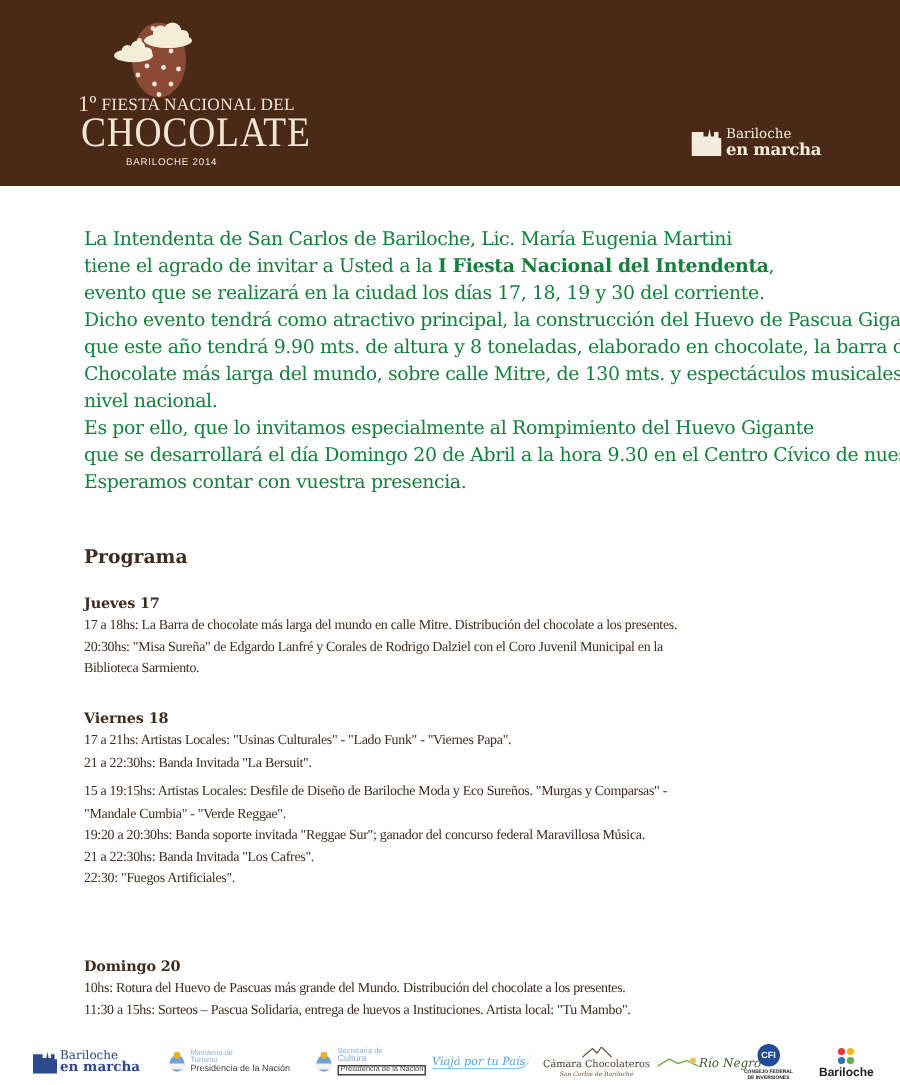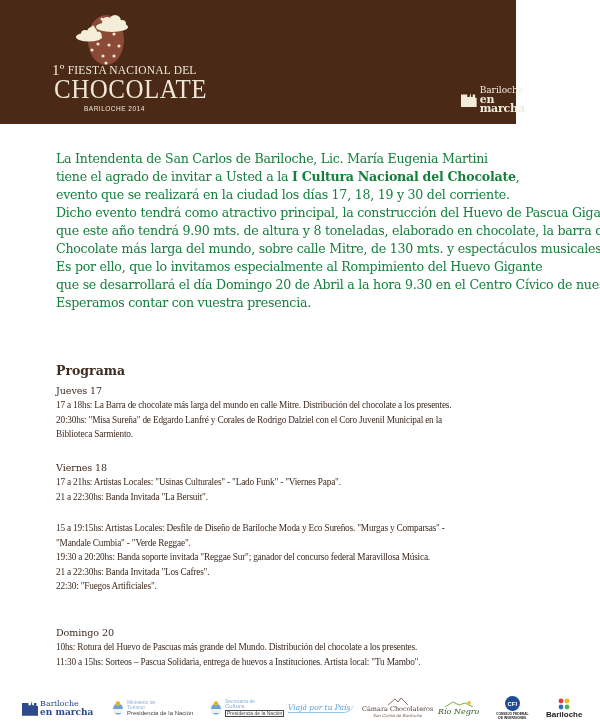--- a/index.html
+++ b/index.html
@@ -1,20 +1,20 @@
 <!DOCTYPE html>
 <html><head>
   <meta charset="utf-8">
   <style>
     * { box-sizing: border-box; margin: 0; padding: 0; }
     html, body { width: 600px; height: 723px; background: #ffffff; overflow: hidden; }
     body { font-family: "DejaVu Serif", "Liberation Serif", serif; color: #3d2a1e; position: relative; }
 
     .header {
-      position: absolute; left: 0; top: 0; width: 516px; height: 124px;
+      position: absolute; left: 0; top: 0; width: 600px; height: 124px;
       background: #4a2a17;
     }
     .header .egg {
       position: absolute; left: 86px; top: 10px; width: 40px; height: 56px;
     }
     .header .logo-text {
       position: absolute; left: 52px; top: 64px; width: 120px;
       color: #efe6d6;
     }
     .logo-line1 {
@@ -39,21 +39,21 @@
     .brand-right .t2 { font-size: 11px; font-weight: bold; letter-spacing: -0.2px; }
 
     .content { position: absolute; left: 56px; top: 150px; width: 520px; }
     .intro p { font-size: 12.6px; line-height: 18px; color: #15803d; white-space: nowrap; letter-spacing: -0.25px; }
     .intro b { font-weight: bold; }
 
     .programa-title {
       position: absolute; left: 56px; top: 363px; font-size: 12.5px; font-weight: bold; color: #3f2c20;
     }
     .day { position: absolute; left: 56px; width: 520px; }
-    .day .day-title { font-size: 9.6px; font-weight: normal; color: #3f2c20; line-height: 14px; letter-spacing: -0.1px; }
+    .day .day-title { font-size: 9.6px; font-weight: bold; color: #3f2c20; line-height: 14px; letter-spacing: -0.1px; margin-top: 12px; }
     .day .ev { font-size: 9.3px; color: #3f2c20; line-height: 14.6px; letter-spacing: -0.2px; white-space: nowrap; font-family: Liberation Serif, serif; }
 
     .footer { position: absolute; left: 0; top: 693px; width: 600px; height: 30px; }
     .flogo { position: absolute; top: 0; height: 30px; display: flex; align-items: center; }
     .flogo .small { font-family: "Liberation Sans", sans-serif; font-size: 5px; color: #6a7fa8; }
   </style>
 </head>
 <body>
 
 <div class="header">
@@ -96,25 +96,26 @@
     </svg>
     <div class="txt">
       <div class="t1">Bariloche</div>
       <div class="t2">en marcha</div>
     </div>
   </div>
 </div>
 
 <div class="content intro">
   <p><span>La Intendenta de San Carlos de Bariloche, Lic. María Eugenia Martini</span></p>
-  <p><span>tiene el agrado de invitar a Usted a la </span><b>I Cultura Nacional del Chocolate</b><span>,</span></p>
+  <p><span>tiene el agrado de invitar a Usted a la </span><b>I Fiesta Nacional del Intendenta</b><span>,</span></p>
   <p><span>evento que se realizará en la ciudad los días 17, 18, 19 y 30 del corriente.</span></p>
   <p><span>Dicho evento tendrá como atractivo principal, la construcción del Huevo de Pascua Gigante,</span></p>
   <p><span>que este año tendrá 9.90 mts. de altura y 8 toneladas, elaborado en chocolate, la barra de</span></p>
   <p><span>Chocolate más larga del mundo, sobre calle Mitre, de 130 mts. y espectáculos musicales de</span></p>
+  <p><span>nivel nacional.</span></p>
   <p><span>Es por ello, que lo invitamos especialmente al Rompimiento del Huevo Gigante</span></p>
   <p><span>que se desarrollará el día Domingo 20 de Abril a la hora 9.30 en el Centro Cívico de nuestra</span></p>
   <p><span>Esperamos contar con vuestra presencia.</span></p>
 </div>
 
 <div class="programa-title">Programa</div>
 
 <div class="day" style="top:384px">
   <div class="day-title">Jueves 17</div>
   <div class="ev">17 a 18hs: La Barra de chocolate más larga del mundo en calle Mitre. Distribución del chocolate a los presentes.</div>
@@ -124,21 +125,21 @@
 
 <div class="day" style="top:461px">
   <div class="day-title">Viernes 18</div>
   <div class="ev">17 a 21hs: Artistas Locales: "Usinas Culturales" - "Lado Funk" - "Viernes Papa".</div>
   <div class="ev">21 a 22:30hs: Banda Invitada "La Bersuit".</div>
 </div>
 
 <div class="day" style="top:521px">
   <div class="ev">15 a 19:15hs: Artistas Locales: Desfile de Diseño de Bariloche Moda y Eco Sureños. "Murgas y Comparsas" -</div>
   <div class="ev">"Mandale Cumbia" - "Verde Reggae".</div>
-  <div class="ev">19:30 a 20:20hs: Banda soporte invitada "Reggae Sur"; ganador del concurso federal Maravillosa Música.</div>
+  <div class="ev">19:20 a 20:30hs: Banda soporte invitada "Reggae Sur"; ganador del concurso federal Maravillosa Música.</div>
   <div class="ev">21 a 22:30hs: Banda Invitada "Los Cafres".</div>
   <div class="ev">22:30: "Fuegos Artificiales".</div>
 </div>
 
 <div class="day" style="top:626px">
   <div class="day-title">Domingo 20</div>
   <div class="ev">10hs: Rotura del Huevo de Pascuas más grande del Mundo. Distribución del chocolate a los presentes.</div>
   <div class="ev">11:30 a 15hs: Sorteos – Pascua Solidaria, entrega de huevos a Instituciones. Artista local: "Tu Mambo".</div>
 </div>
 
@@ -185,21 +186,21 @@
   </div>
 
   <div class="flogo" style="left:362px;flex-direction:column;justify-content:center">
     <svg width="20" height="7" viewBox="0 0 20 7">
       <path d="M0 7 L7 1 L10 4 L13 0 L20 7" fill="none" stroke="#6b4a3a" stroke-width="0.8"></path>
     </svg>
     <div style="font-family:'DejaVu Serif',serif;font-size:6.5px;color:#4a3a30;white-space:nowrap">Cámara Chocolateros</div>
     <div style="font-family:'DejaVu Serif',serif;font-style:italic;font-size:4px;color:#6b4a3a;white-space:nowrap">San Carlos de Bariloche</div>
   </div>
 
-  <div class="flogo" style="left:438px;flex-direction:column;justify-content:center">
+  <div class="flogo" style="left:438px;flex-direction:row;justify-content:center">
     <svg width="28" height="6" viewBox="0 0 28 6">
       <path d="M0 6 L8 1 L14 4 L20 2 L28 6" fill="none" stroke="#7db04a" stroke-width="1"></path>
         <circle cx="24" cy="2" r="2" fill="#e9c34a"></circle>
     </svg>
     <div style="font-family:'DejaVu Serif',serif;font-style:italic;font-size:8px;color:#3a5a2a;white-space:nowrap">Río Negro</div>
   </div>
 
   <div class="flogo" style="left:496px;flex-direction:column;justify-content:center">
     <div style="width:15px;height:15px;border-radius:50%;background:#1e4d94;color:#fff;font-family:'Liberation Sans',sans-serif;font-weight:bold;font-size:6px;display:flex;align-items:center;justify-content:center">CFI</div>
     <div style="font-family:'Liberation Sans',sans-serif;font-size:3.3px;color:#222;font-weight:bold;white-space:nowrap;line-height:4px;margin-top:1px">CONSEJO FEDERAL</div>

